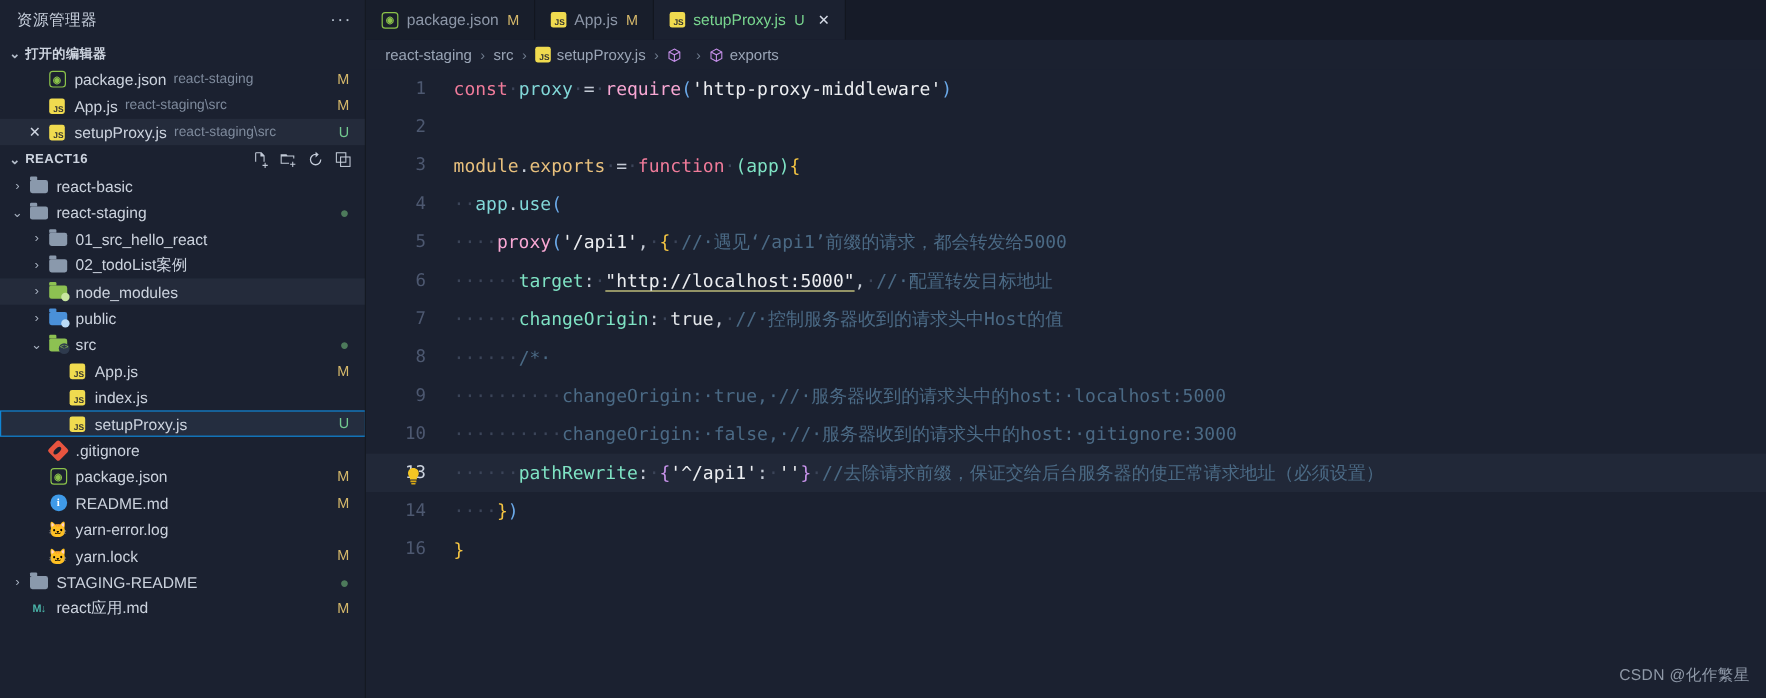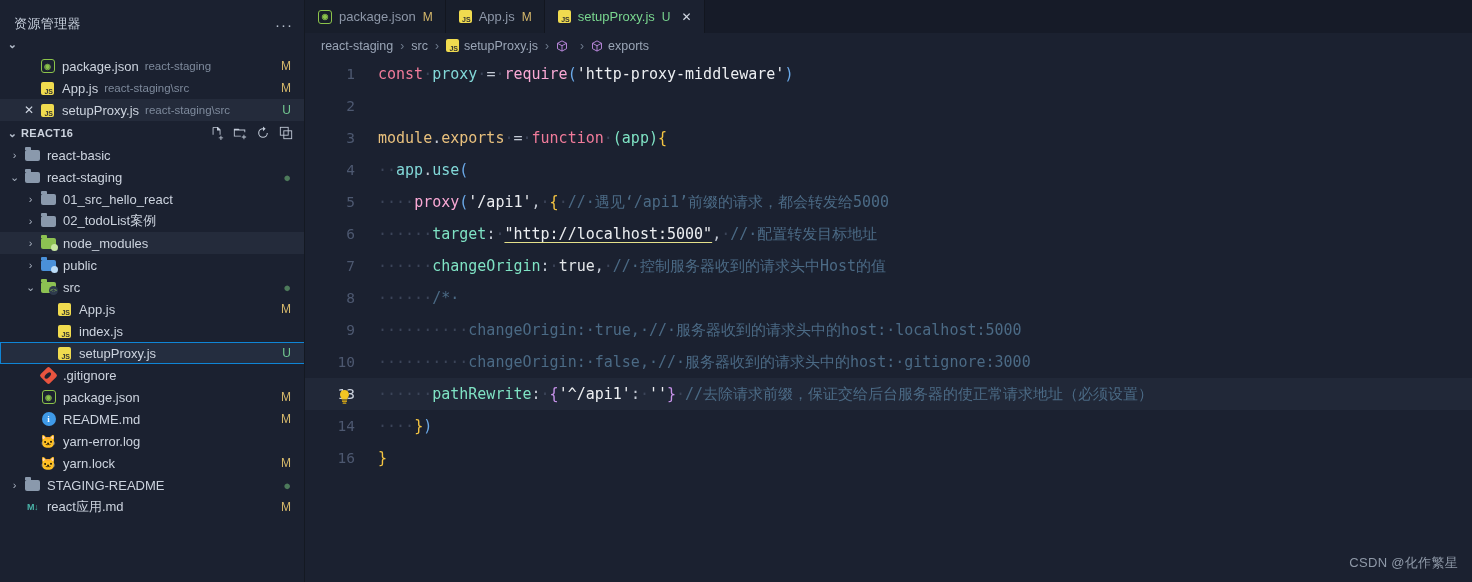--- a/index.html
+++ b/index.html
@@ -13,21 +13,21 @@
 
   
   .sidebar{
     width:305px; height:582px; flex:0 0 305px;
     background:#1b2130;
     color:#a5b0c2;
     position:relative;
     overflow:hidden;
   }
   .sb-header{
-    height:33px; display:flex; align-items:flex-end;
+    height:33px; display:flex; align-items:center;
     padding:0 12px 0 14px;
     font-size:13px; color:#c8d0dd; letter-spacing:.4px;
   }
   .sb-header .title{ flex:1; }
   .sb-header .dots{ font-size:15px; color:#b6c0ce; letter-spacing:1px; cursor:pointer;}
 
   .section-head{
     height:22px; display:flex; align-items:center;
     font-size:11px; font-weight:bold; letter-spacing:.3px;
     color:#ccd3de; padding-left:4px; cursor:pointer;
@@ -156,20 +156,21 @@
 <div class="app">
 
   <div class="sidebar">
     <div class="sb-header">
       <span class="title">资源管理器</span>
       <span class="dots">···</span>
     </div>
 
     <div class="section-head">
       <span class="chev">⌄</span>
+      <span class="sh-label">打开的编辑器</span>
     </div>
     <div id="open-editors">
         <div class="row">
           <span style="width:20px"></span>
           <span class="close"></span>
           <span class="ic">
             <span class="i-npm">◉</span>
           </span>
           <span class="lbl">package.json</span>
           <span class="sub">react-staging</span>

